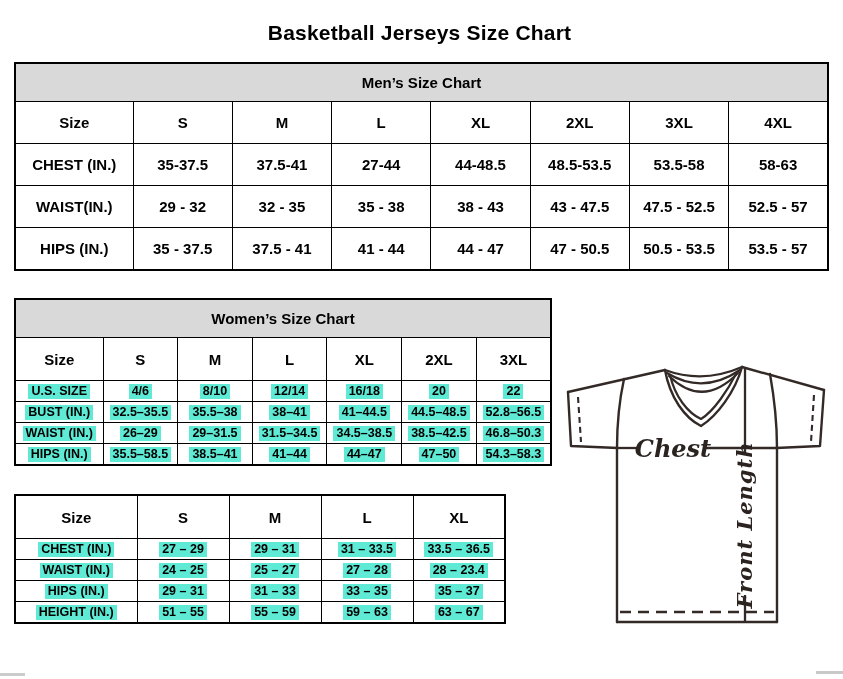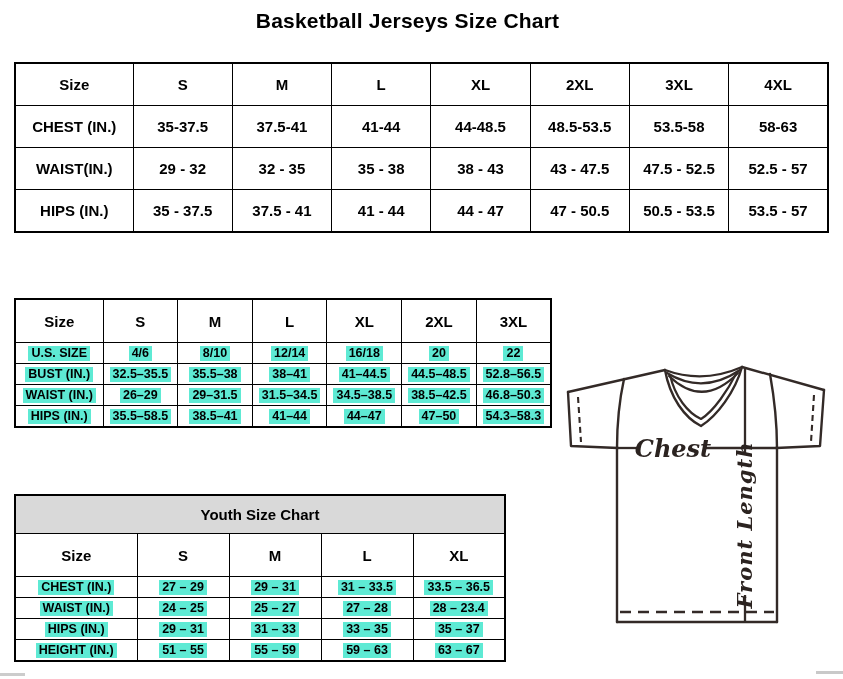--- a/index.html
+++ b/index.html
@@ -1,20 +1,20 @@
 <!DOCTYPE html>
 <html><head>
 <meta charset="utf-8">
 <style>
   html,body{margin:0;padding:0;background:#ffffff;}
   body{width:843px;height:679px;position:relative;font-family:"Liberation Sans",sans-serif;color:#000;}
   .page{position:absolute;inset:0;background:#fff;overflow:hidden;}
 
   .page-title{position:absolute;top:5px;left:0;width:807px;text-align:center;
-    font-size:21px;font-weight:bold;margin:4px;letter-spacing:0.2px;}
+    font-size:21px;font-weight:bold;margin:16px;letter-spacing:0.2px;}
 
   .size-table{position:absolute;}
   .size-table table{border-collapse:collapse;table-layout:fixed;width:100%;border:2px solid #000;}
   .size-table th,.size-table td{border:1px solid #000;text-align:center;vertical-align:middle;
     font-weight:bold;padding:0;overflow:hidden;white-space:nowrap;}
   .row-title th{background:#d9d9d9;font-size:15px;height:37px;}
   .row-cols th{font-size:15px;}
 
   #tbl-mens{left:14px;top:62px;width:815px;}
   #tbl-mens .row-cols th{height:41px;}
@@ -51,35 +51,38 @@
           <col style="width: 118px;">
           <col>
           <col>
           <col>
           <col>
           <col>
           <col>
           <col>
         </colgroup>
         <tbody>
+          <tr class="row-title">
+            <th colspan="8">Men’s Size Chart</th>
+          </tr>
           <tr class="row-cols">
             <th>Size</th>
             <th>S</th>
             <th>M</th>
             <th>L</th>
             <th>XL</th>
             <th>2XL</th>
             <th>3XL</th>
             <th>4XL</th>
           </tr>
           <tr class="row-data">
             <td>CHEST (IN.)</td>
             <td>35-37.5</td>
             <td>37.5-41</td>
-            <td>41-44</td>
+            <td>27-44</td>
             <td>44-48.5</td>
             <td>48.5-53.5</td>
             <td>53.5-58</td>
             <td>58-63</td>
           </tr>
           <tr class="row-data">
             <td>WAIST(IN.)</td>
             <td>29 - 32</td>
             <td>32 - 35</td>
             <td>35 - 38</td>
@@ -107,20 +110,23 @@
         <colgroup>
           <col style="width: 88px;">
           <col>
           <col>
           <col>
           <col>
           <col>
           <col>
         </colgroup>
         <tbody>
+          <tr class="row-title">
+            <th colspan="7">Women’s Size Chart</th>
+          </tr>
           <tr class="row-cols">
             <th>Size</th>
             <th>S</th>
             <th>M</th>
             <th>L</th>
             <th>XL</th>
             <th>2XL</th>
             <th>3XL</th>
           </tr>
           <tr class="row-data">
@@ -166,23 +172,20 @@
   <div id="tbl-youth" class="size-table">
       <table>
         <colgroup>
           <col style="width: 122px;">
           <col>
           <col>
           <col>
           <col>
         </colgroup>
         <tbody>
-          <tr class="row-title">
-            <th colspan="5">Youth Size Chart</th>
-          </tr>
           <tr class="row-cols">
             <th>Size</th>
             <th>S</th>
             <th>M</th>
             <th>L</th>
             <th>XL</th>
           </tr>
           <tr class="row-data">
             <td><span class="hl">CHEST (IN.)</span></td>
             <td><span class="hl">27 – 29</span></td>

